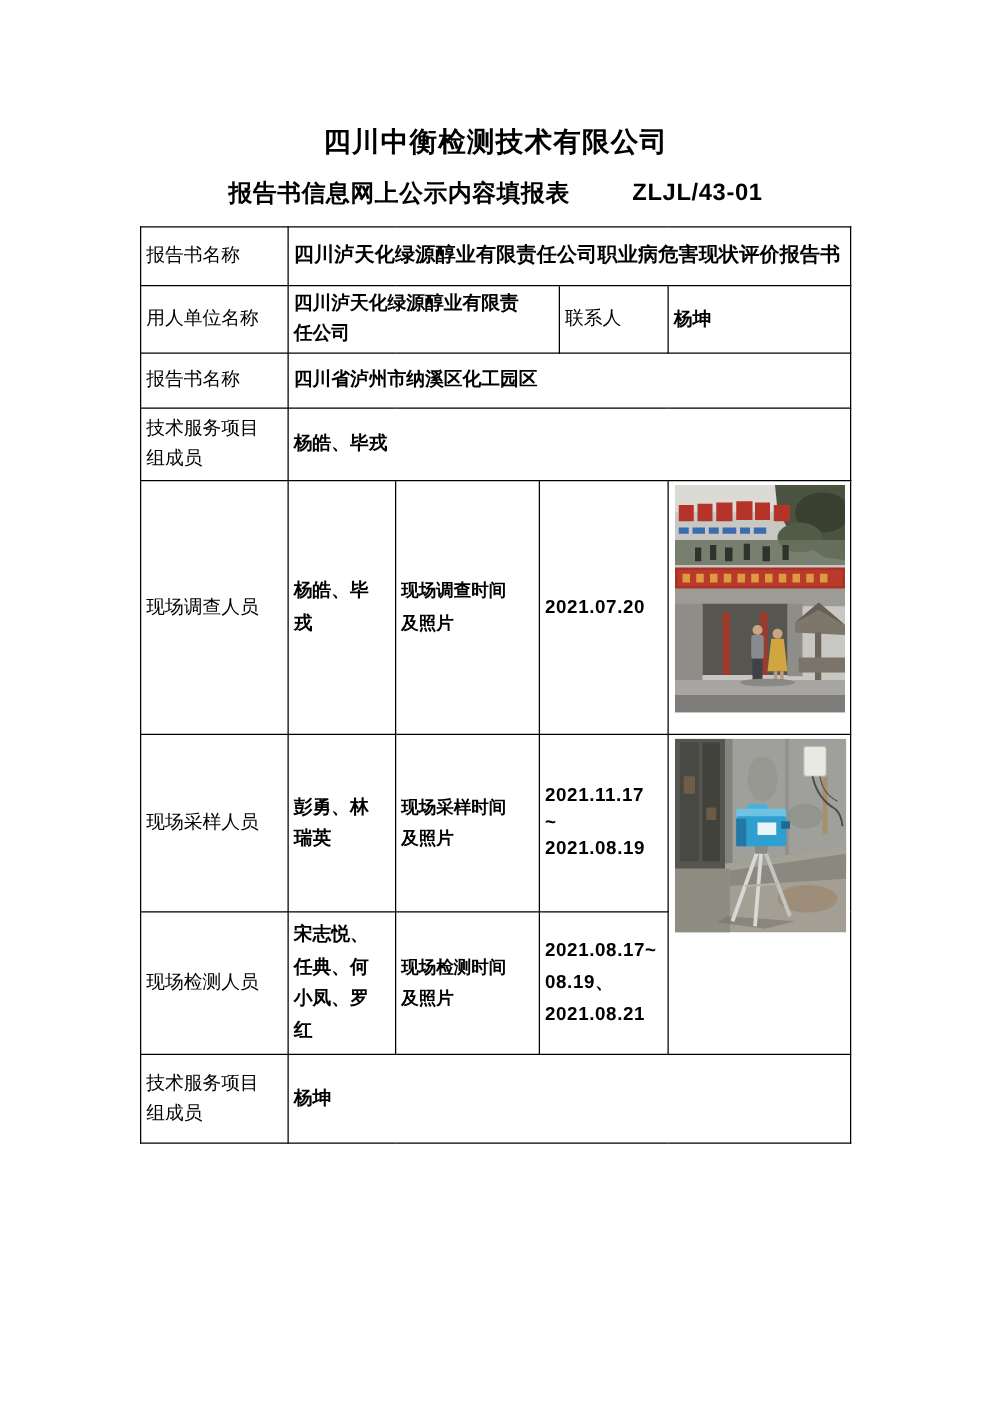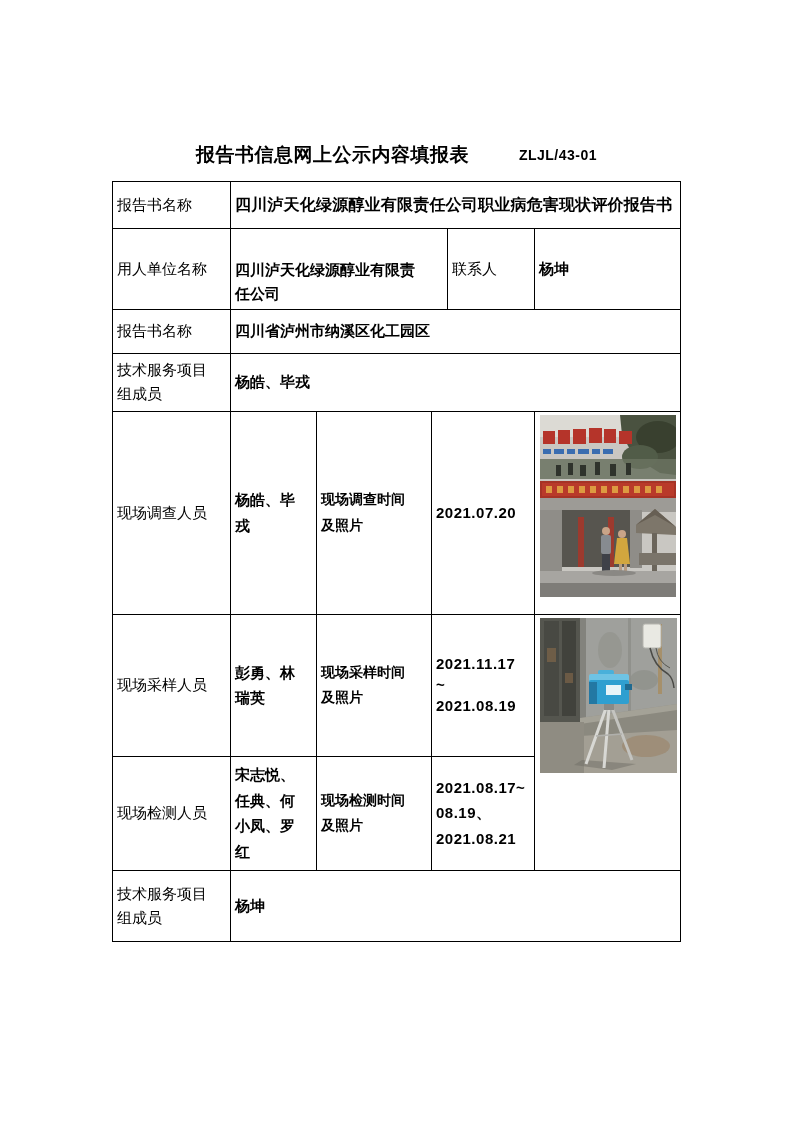--- a/index.html
+++ b/index.html
@@ -14,49 +14,50 @@
   .company-title{
     position:absolute;top:99px;left:0;width:793px;
     text-align:center;
     font-size:22px;font-weight:bold;letter-spacing:1px;
   }
   .subtitle-line{
     position:absolute;top:142px;left:0;width:793px;
     display:flex;justify-content:center;align-items:center;gap:50px;
   }
   .form-title{font-size:19px;font-weight:bold;letter-spacing:0.5px;}
-  .form-code{font-size:14px;font-weight:bold;letter-spacing:0.5px;}
+  .form-code{font-size:19px;font-weight:bold;letter-spacing:0.5px;}
   table.report{
     position:absolute;left:112px;top:181px;
     border-collapse:collapse;table-layout:fixed;
     width:568px;
   }
   table.report td{
     border:1.5px solid #000;
     vertical-align:middle;
     padding:2px 4px;
     overflow:hidden;
   }
   .lbl{font-size:15px;font-weight:normal;line-height:1.6;}
   .lbl .inner{display:inline-block;width:92px;}
   .val{font-size:15px;font-weight:bold;line-height:1.7;}
   .val-lg{font-size:16px;font-weight:bold;line-height:1.5;letter-spacing:0.2px;}
   .names .inner{display:inline-block;width:64px;}
   .timelbl{font-size:14px;font-weight:bold;line-height:1.8;}
   .timelbl .inner{display:inline-block;width:92px;}
-  .company-cell .inner{display:inline-block;width:186px;line-height:1.6;margin-top:27px;}
+  .company-cell .inner{display:inline-block;width:186px;line-height:1.6;}
   .date{font-size:15px;font-weight:bold;line-height:1.7;letter-spacing:0.5px;}
   .photo-cell{vertical-align:top !important;padding:3px 3px 0 5px !important;}
   .photo-cell svg{display:block;}
 </style>
 </head>
 <body>
 
 <div class="page">
 
+  <div class="company-title">四川中衡检测技术有限公司</div>
 
   <div class="subtitle-line">
     <span class="form-title">报告书信息网上公示内容填报表</span>
     <span class="form-code">ZLJL/43-01</span>
   </div>
 
   <table class="report">
     <colgroup>
       <col style="width:118px">
         <col style="width:86px">

